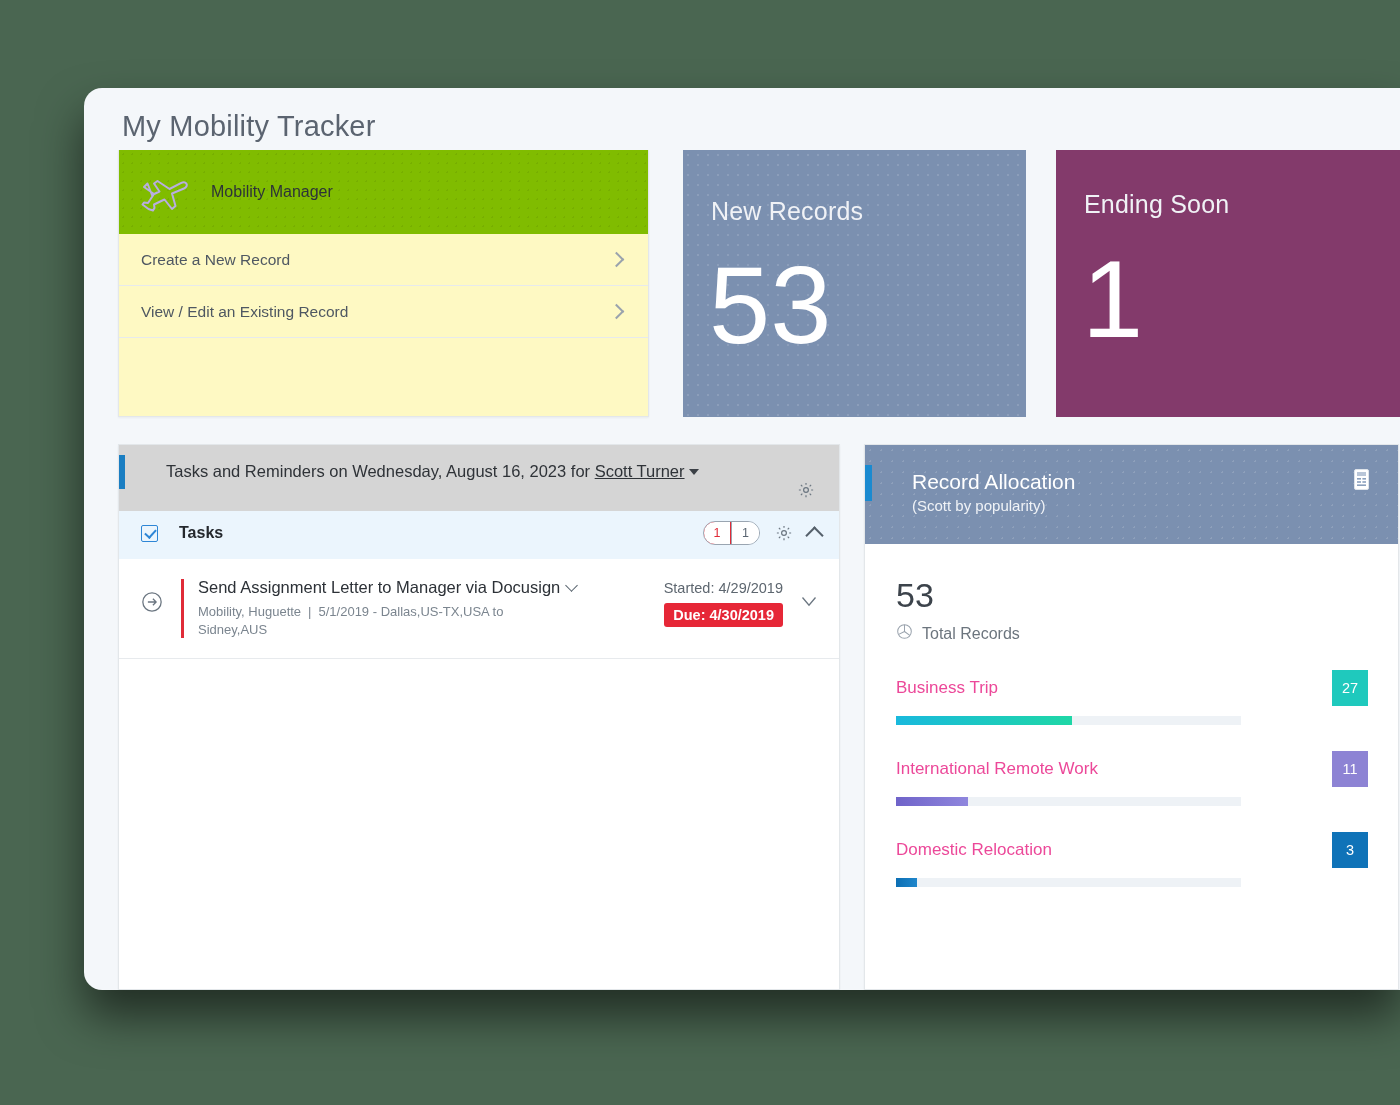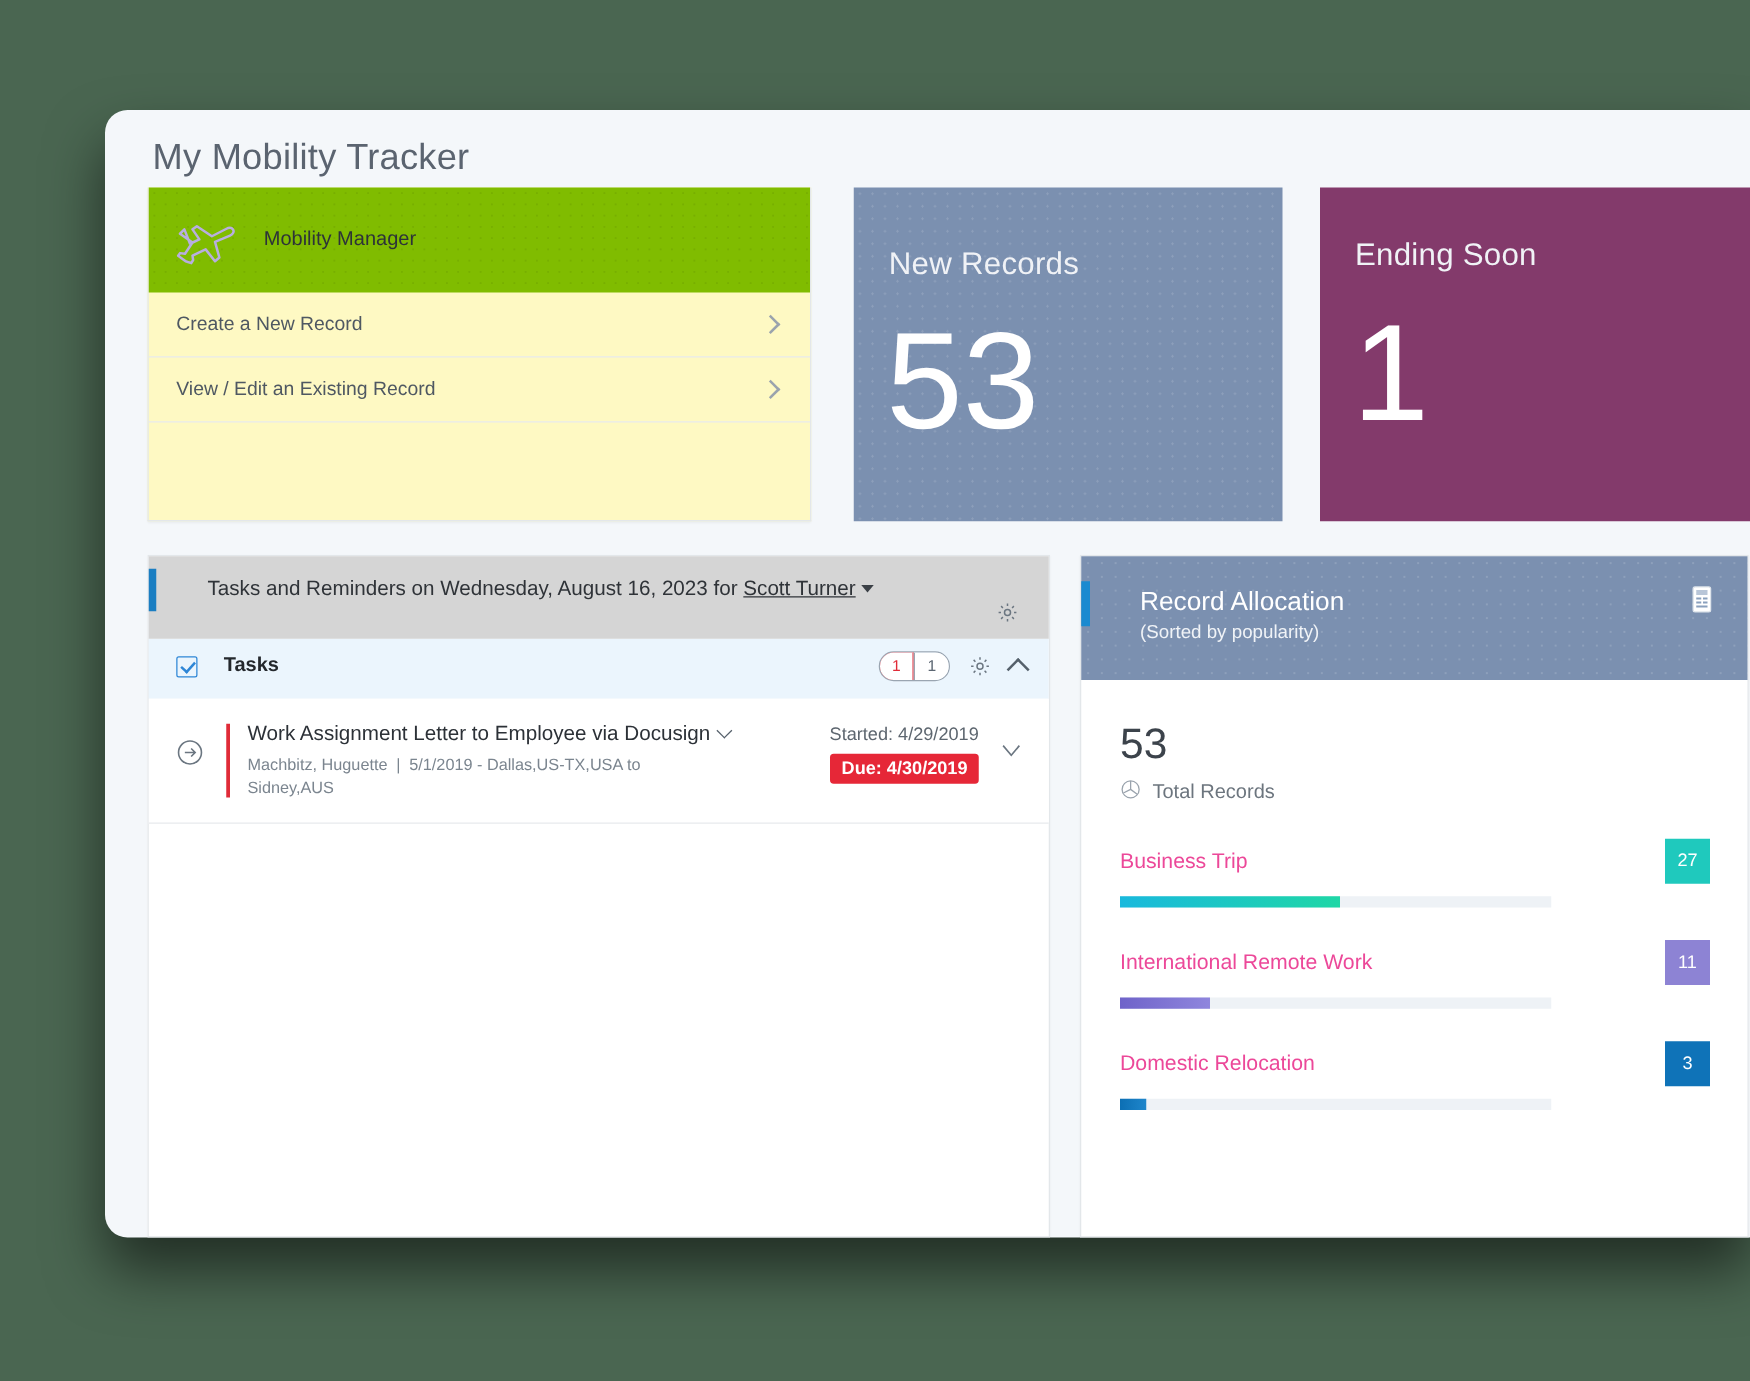--- a/index.html
+++ b/index.html
@@ -499,44 +499,44 @@
         <div class="task-row">
           <span class="task-go-icon">
             <svg width="22" height="22" viewBox="0 0 24 24" fill="none" stroke="#6b7681" stroke-width="1.4">
               <circle cx="12" cy="12" r="10"></circle>
               <path d="M7.5 12h9M13 8.5l3.5 3.5L13 15.5"></path>
             </svg>
           </span>
           <span class="task-bar"></span>
           <div class="task-body">
             <div class="task-title">
-              <span>Work Assignment Letter to Employee via Docusign</span><span class="chev-down-inline"></span>
+              <span>Send Assignment Letter to Manager via Docusign</span><span class="chev-down-inline"></span>
             </div>
             <div class="task-meta">
-              <span>Machbitz, Huguette</span><span class="sep">|</span><span>5/1/2019 - Dallas,US-TX,USA to Sidney,AUS</span>
+              <span>Mobility, Huguette</span><span class="sep">|</span><span>5/1/2019 - Dallas,US-TX,USA to Sidney,AUS</span>
             </div>
           </div>
           <div class="task-dates">
             <div class="task-started">Started: 4/29/2019</div>
             <div class="task-due-badge">Due: 4/30/2019</div>
           </div>
           <span class="task-expand">
             <svg width="16" height="11" viewBox="0 0 16 11" fill="none" stroke="#6b7681" stroke-width="1.3">
               <path d="M1.5 1.5 L8 9.2 L14.5 1.5"></path>
             </svg>
           </span>
         </div>
       </div>
 
       <div id="allocation-panel">
 
         <div id="allocation-header">
           <div id="allocation-header-accent"></div>
           <div id="allocation-title">Record Allocation</div>
-          <div id="allocation-subtitle">(Sorted by popularity)</div>
+          <div id="allocation-subtitle">(Scott by popularity)</div>
           <span id="allocation-report-icon">
             <svg width="20" height="23" viewBox="0 0 20 23" fill="none">
               <rect x="2.5" y="1.5" width="14" height="20" rx="1.5" fill="#ffffff" stroke="#dde3ea"></rect>
               <rect x="5" y="4" width="9" height="4" fill="#b9c6d8"></rect>
               <rect x="5" y="10" width="4" height="1.6" fill="#8aa0bd"></rect>
               <rect x="10.4" y="10" width="3.6" height="1.6" fill="#8aa0bd"></rect>
               <rect x="5" y="13.2" width="4" height="1.6" fill="#8aa0bd"></rect>
               <rect x="10.4" y="13.2" width="3.6" height="1.6" fill="#8aa0bd"></rect>
               <rect x="5" y="16.4" width="9" height="1.6" fill="#8aa0bd"></rect>
             </svg>

